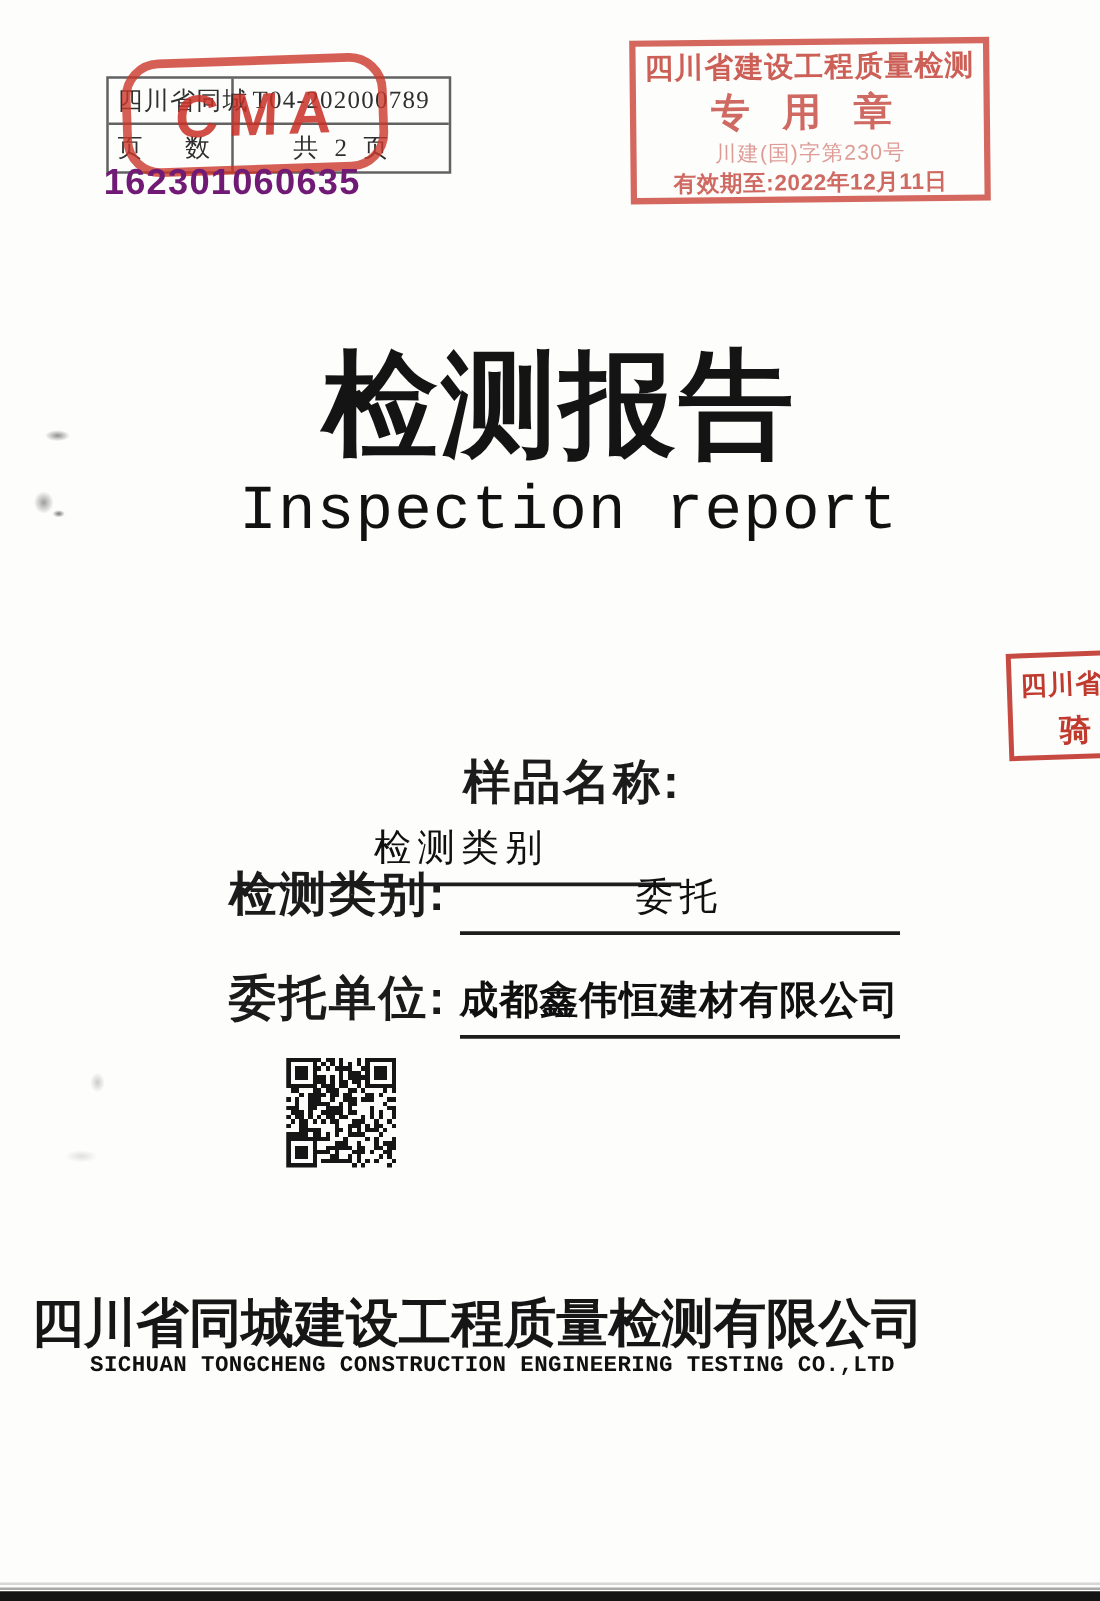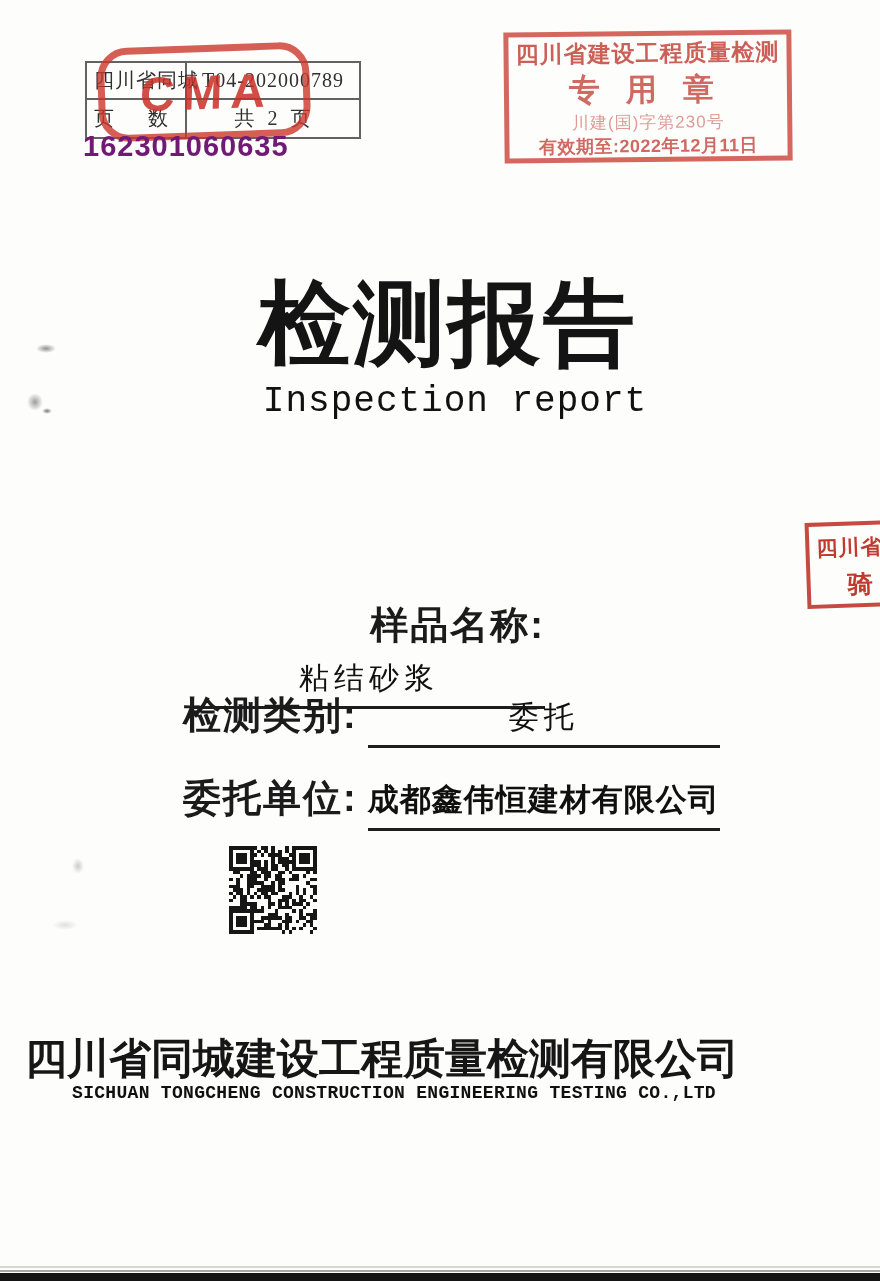--- a/index.html
+++ b/index.html
@@ -46,21 +46,21 @@
   .qstamp .l2{font-size:31px;font-weight:700;letter-spacing:26px;text-indent:13px;opacity:.75;}
   .qstamp .l3{font-size:17px;opacity:.5;letter-spacing:1px;}
   .qstamp .l4{font-size:18px;font-weight:600;opacity:.75;letter-spacing:.5px;}
   
   .title-zh{
     position:absolute;left:0;top:262px;width:880px;text-align:center;
     font-size:92px;font-weight:700;letter-spacing:3px;color:#141414;padding-left:16px;box-sizing:border-box;
   }
   .title-en{
     position:absolute;left:0;top:381px;width:880px;text-align:center;
-    font-family:"Liberation Mono",monospace;font-size:36px;color:#111;
+    font-family:"Liberation Mono",monospace;font-size:50px;color:#111;
     letter-spacing:1px;padding-left:30px;box-sizing:border-box;
   }
   
   .pseal{
     position:absolute;left:806px;top:521px;width:120px;height:86px;
     border:4px solid rgba(188,42,32,.85);transform:rotate(-2deg);
     color:#c03a2e;box-sizing:border-box;padding:8px 0 0 7px;z-index:2;
   }
   .pseal .p1{font-size:21px;font-weight:700;letter-spacing:1px;white-space:nowrap;}
   .pseal .p2{font-size:25px;font-weight:700;margin:6px 0 0 30px;}
@@ -126,21 +126,21 @@
   <div class="title-zh">检测报告</div>
   <div class="title-en">Inspection report</div>
 
   <div class="pseal">
     <div class="p1">四川省同城</div>
     <div class="p2">骑</div>
   </div>
 
   <div class="field f1">
     <span class="flabel">样品名称:</span>
-    <span class="fvalue">粘结砂浆</span>
+    <span class="fvalue">检测类别</span>
   </div>
   <div class="field f2">
     <span class="flabel">检测类别:</span>
     <span class="fvalue">委托</span>
   </div>
   <div class="field f3">
     <span class="flabel">委托单位:</span>
     <span class="fvalue">成都鑫伟恒建材有限公司</span>
   </div>
 

